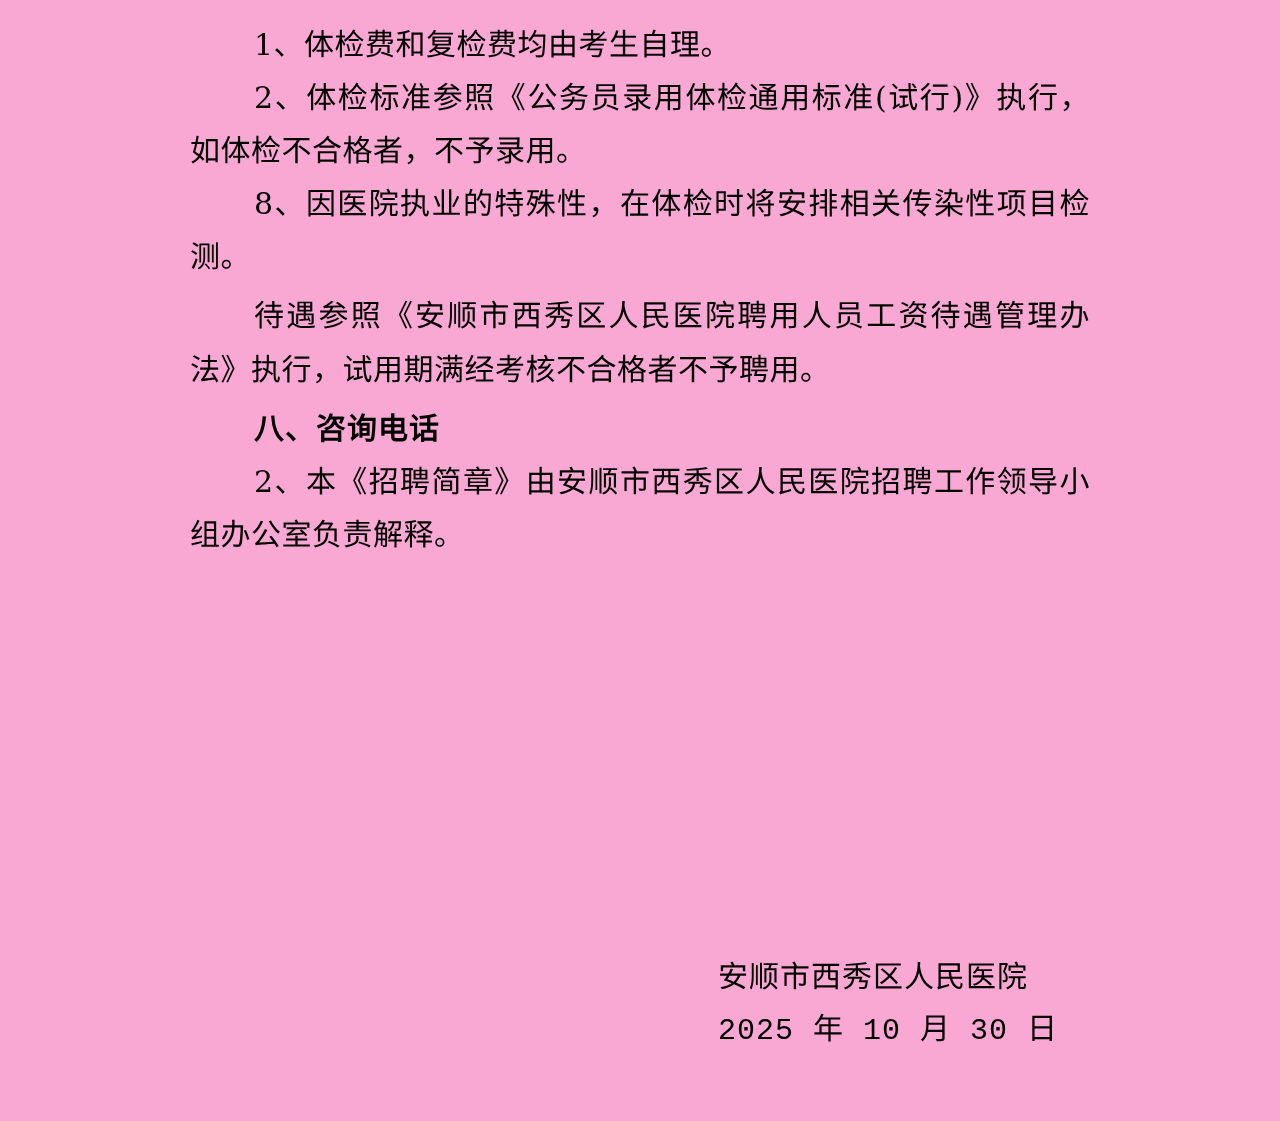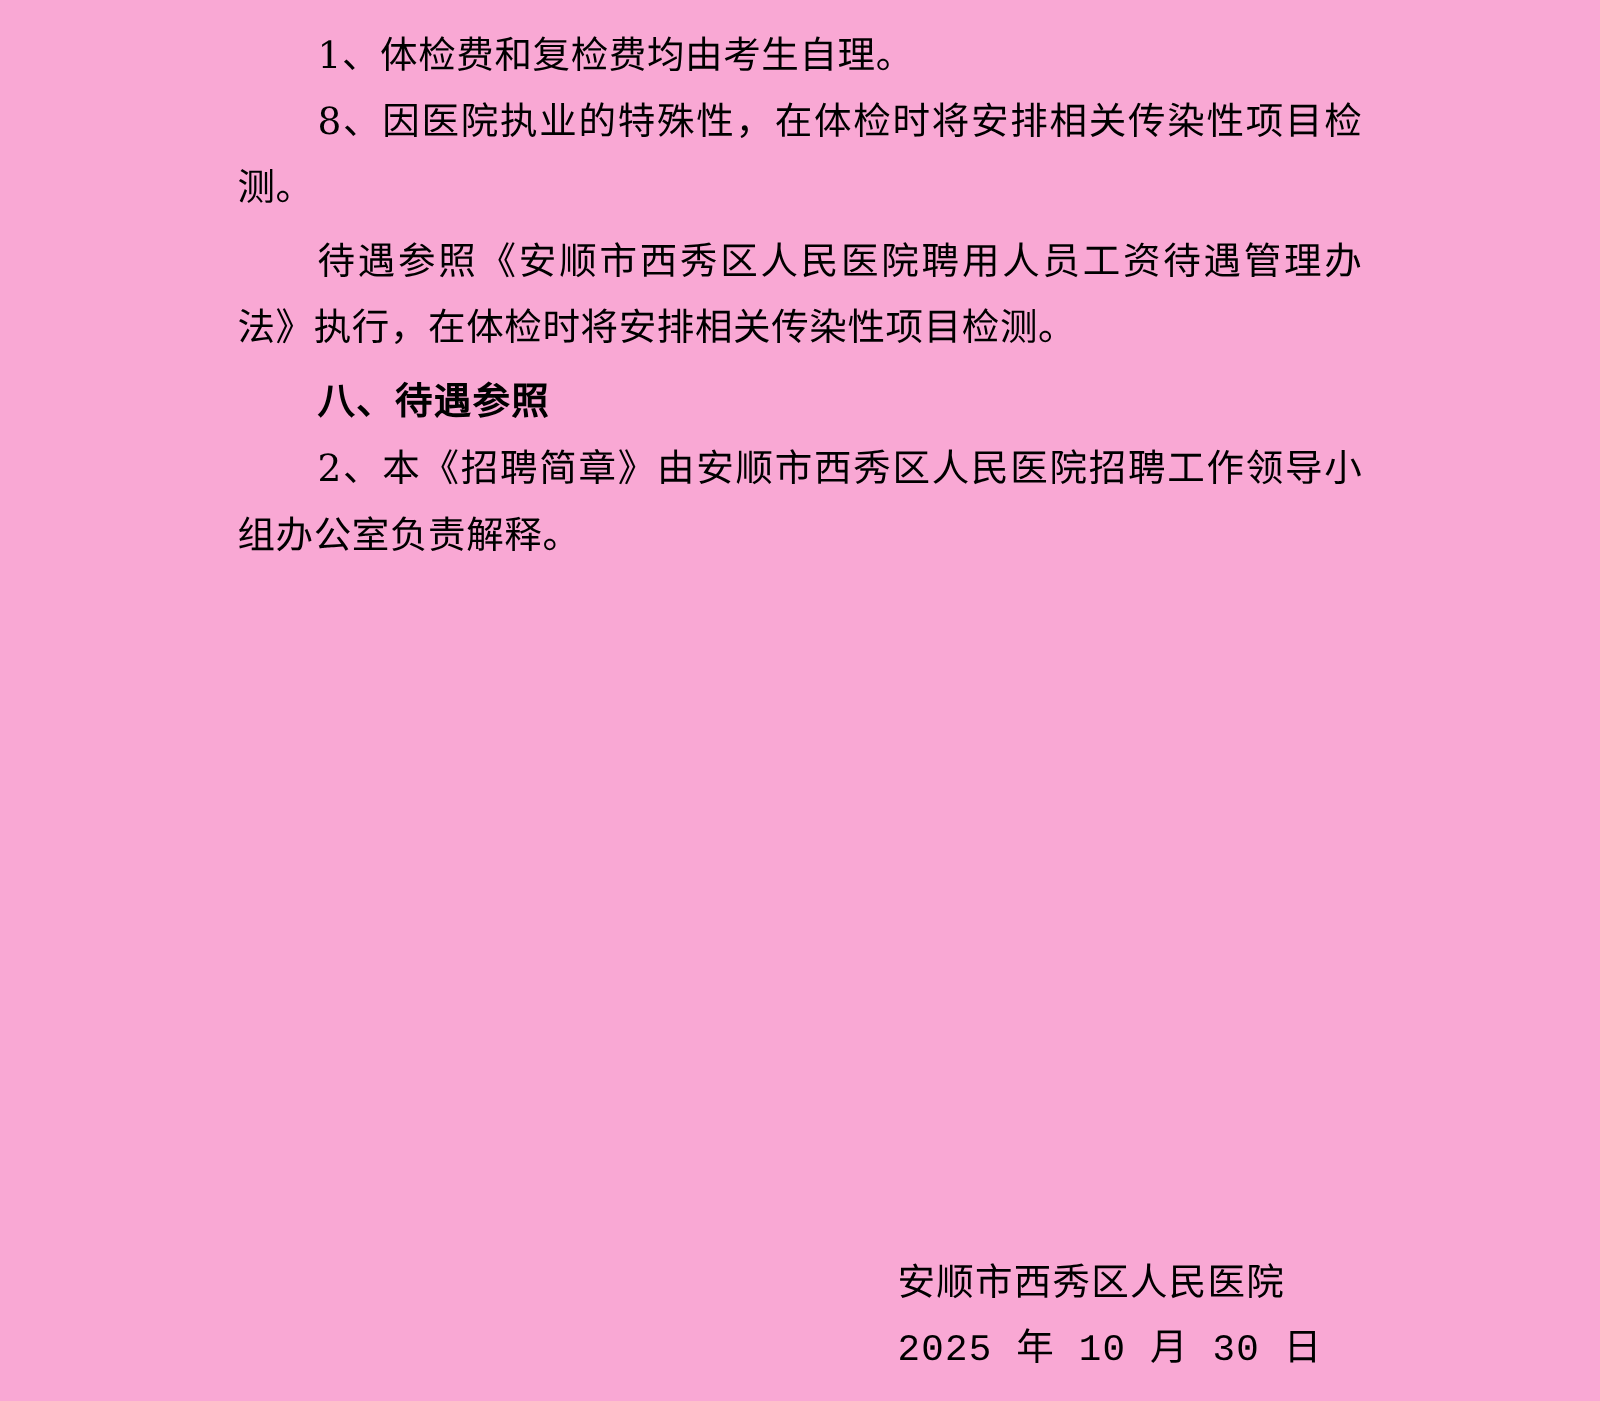--- a/index.html
+++ b/index.html
@@ -39,21 +39,21 @@
     font-size: 30px;
     text-indent: 64px;
     line-height: 1.77;
     letter-spacing: 1px;
     margin: 0;
   }
   .spacer-small { height: 6px; }
   .signature {
     position: absolute;
     right: 218px;
-    top: 1004px;
+    top: 954px;
     text-align: left;
   }
   .signature .org {
     font-size: 30px;
     line-height: 1.5;
     white-space: nowrap;
     letter-spacing: 1px;
   }
   .signature .date {
     font-size: 30px;
@@ -66,27 +66,28 @@
     font-family: Liberation Mono, monospace;
   }
 </style>
 </head>
 <body>
 
 <div class="page">
   <div class="content">
 
     <p class="indent">1、体检费和复检费均由考生自理。</p>
+    <p class="indent">2、体检标准参照《公务员录用体检通用标准(试行)》执行，如体检不合格者，不予录用。</p>
     <p class="indent">8、因医院执业的特殊性，在体检时将安排相关传染性项目检测。</p>
 
     <div class="spacer-small"></div>
-    <p class="indent">待遇参照《安顺市西秀区人民医院聘用人员工资待遇管理办法》执行，在体检时将安排相关传染性项目检测。</p>
+    <p class="indent">待遇参照《安顺市西秀区人民医院聘用人员工资待遇管理办法》执行，试用期满经考核不合格者不予聘用。</p>
 
     <div class="spacer-small"></div>
-    <p class="heading">八、待遇参照</p>
+    <p class="heading">八、咨询电话</p>
     <p class="indent">2、本《招聘简章》由安顺市西秀区人民医院招聘工作领导小组办公室负责解释。</p>
 
   </div>
 
   <div class="signature">
     <div class="org">安顺市西秀区人民医院</div>
     <div class="date">2025 年 10 月 30 日</div>
   </div>
 </div>
 

